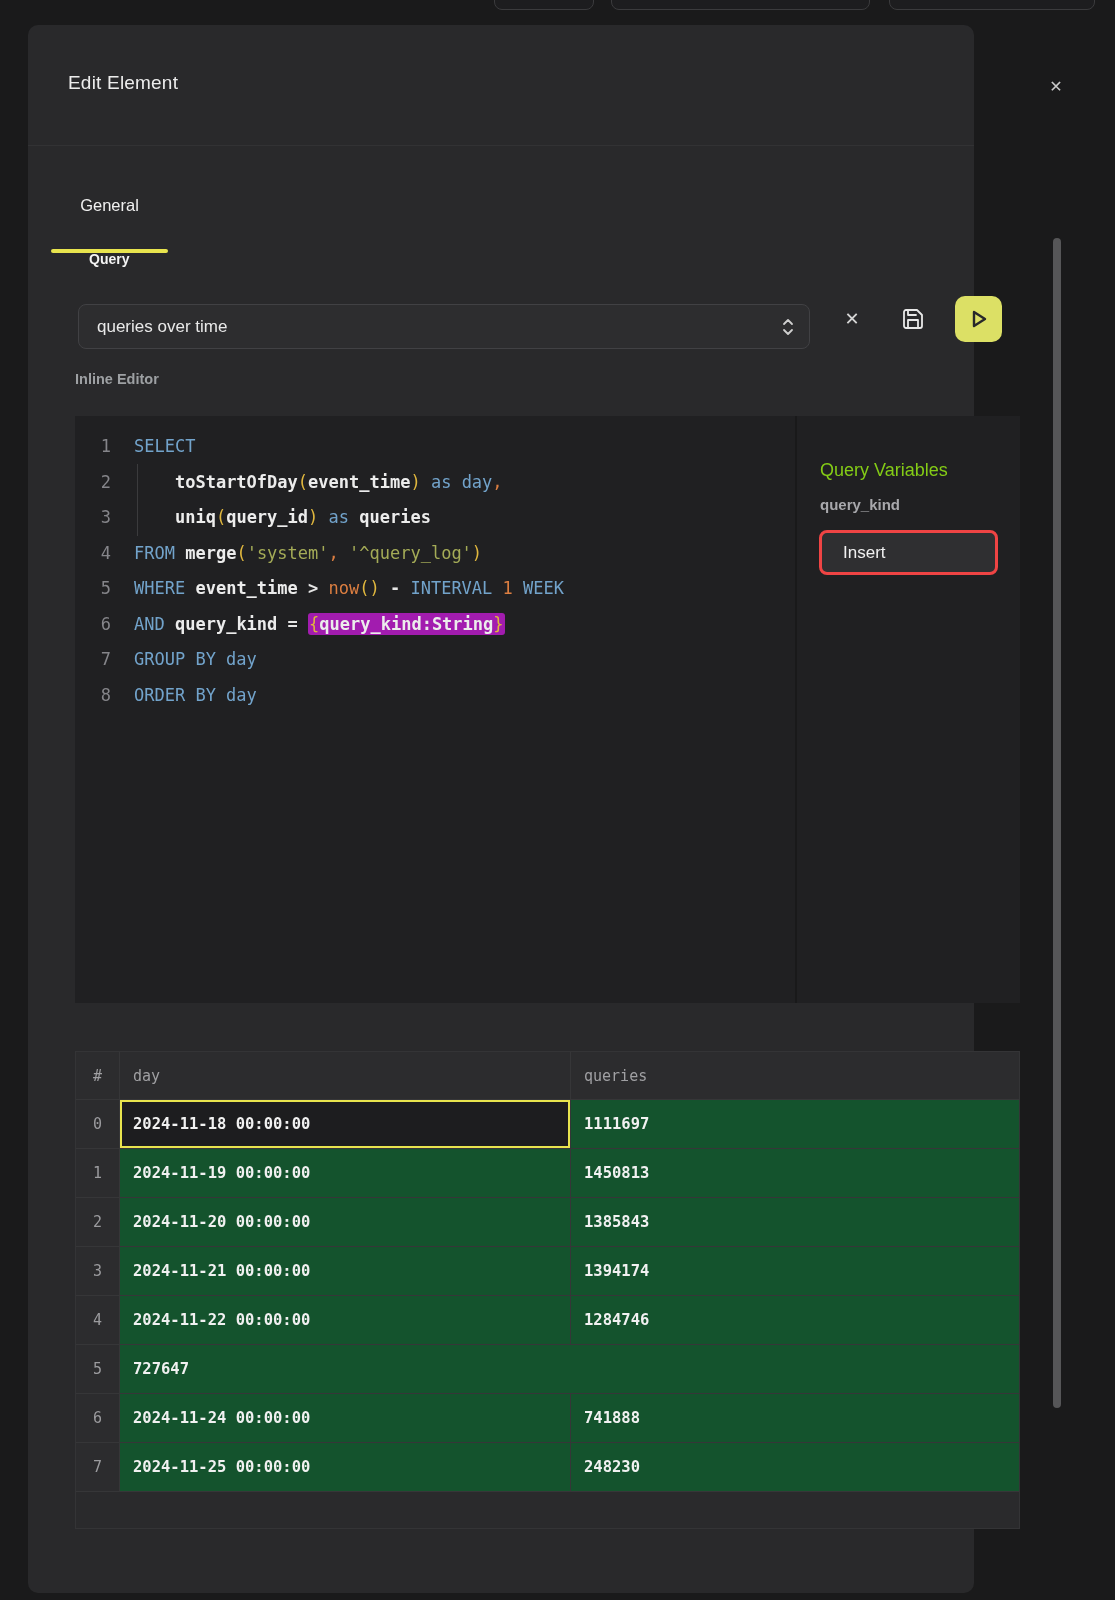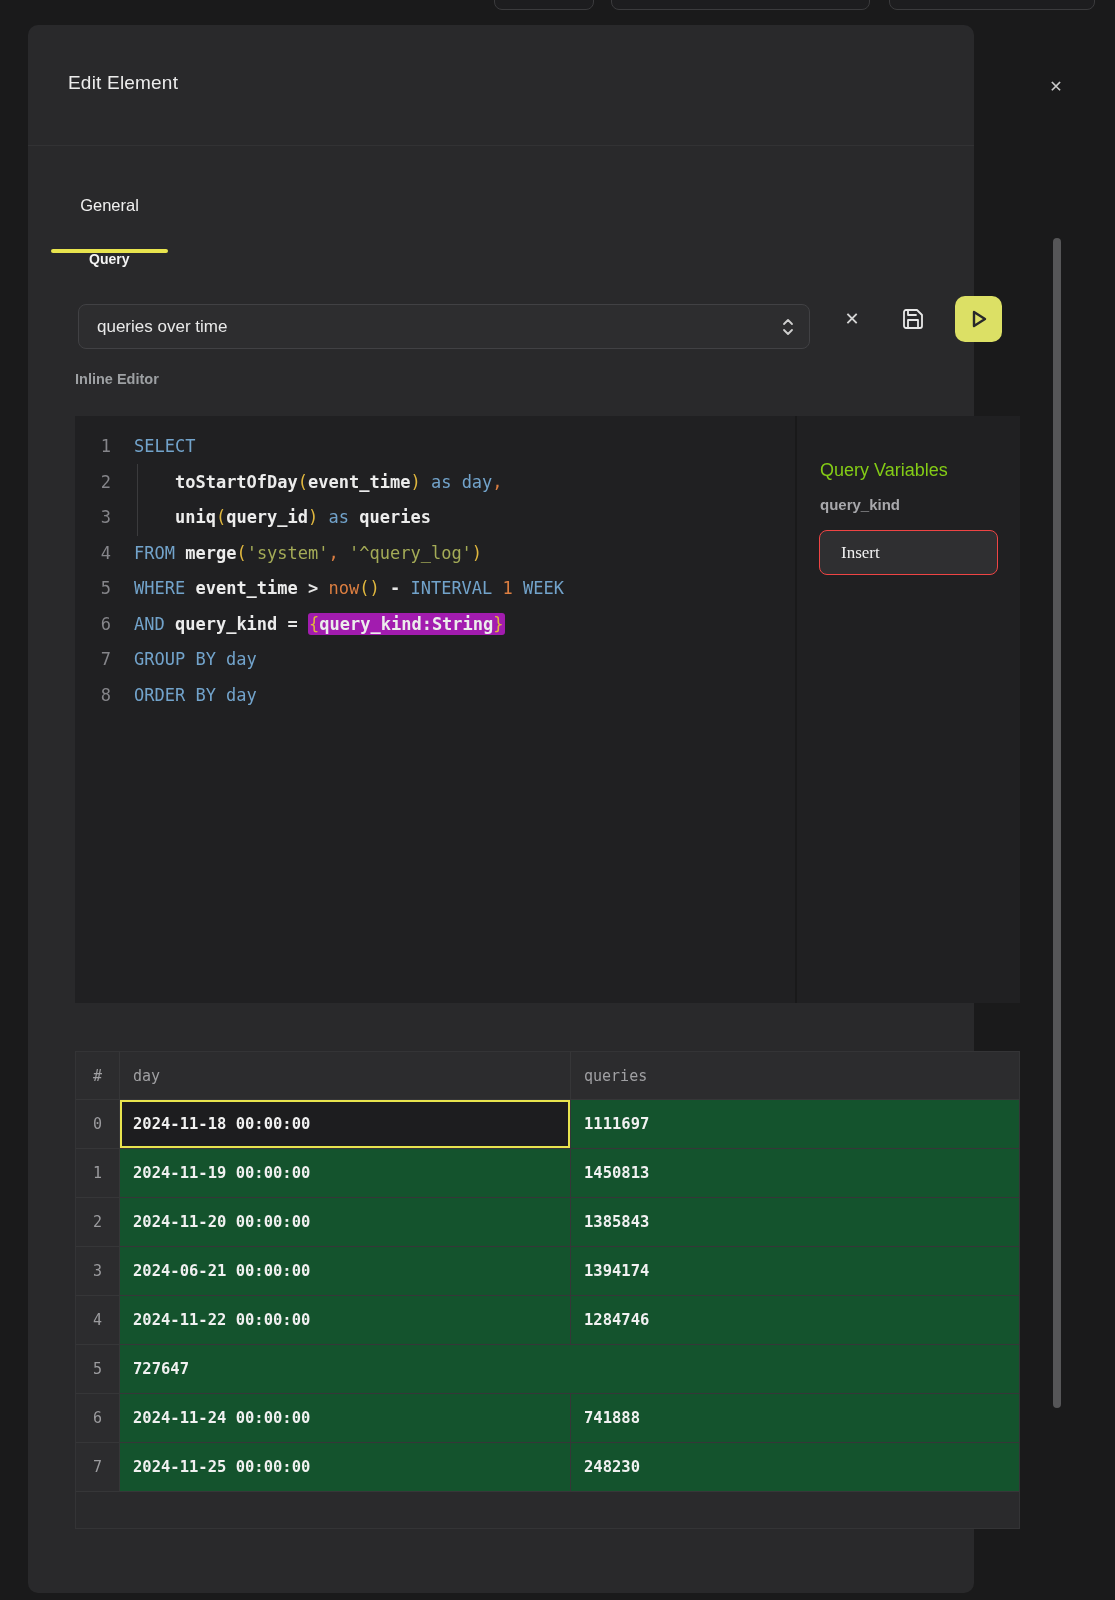--- a/index.html
+++ b/index.html
@@ -101,23 +101,23 @@
   .tok-nu { color:#dc7e41; }
   .tok-chip { background:#a21caf; border-radius:3px; padding:1px 1px; }
   .editor-vdivider {
     position:absolute; left:720px; top:0; width:2px; height:100%; background:#19191a;
   }
   
   .qv-heading { position:absolute; left:745px; top:44px; font-size:18px; color:#84cc16; }
   .qv-varname { position:absolute; left:745px; top:80px; font-size:15px; font-weight:700; color:#a8a8ac; }
   .qv-insert {
     position:absolute; left:744px; top:114px; width:179px; height:45px;
-    background:#2f2f31; border:1px solid #ef4444; border-radius:8px;
+    background:#2f2f31; border:3px solid #ef4444; border-radius:8px;
     color:#f0f0f0; font-size:17px; text-align:left; padding-left:21px;
-    font-family:Liberation Serif, serif; cursor:pointer;
+    font-family:Liberation Sans, sans-serif; cursor:pointer;
   }
 
   
   .result-table {
     position:absolute; left:47px; top:1026px; width:945px;
     border:1px solid #343436;
     font-family:"DejaVu Sans Mono", monospace;
   }
   .trow { display:flex; }
   .tcell { border-right:1px solid #363638; border-bottom:1px solid #363638; }
@@ -221,21 +221,21 @@
           <div class="tcell col-day">2024-11-19 00:00:00</div>
           <div class="tcell col-q">1450813</div>
         </div>
         <div class="trow">
           <div class="tcell col-idx">2</div>
           <div class="tcell col-day">2024-11-20 00:00:00</div>
           <div class="tcell col-q">1385843</div>
         </div>
         <div class="trow">
           <div class="tcell col-idx">3</div>
-          <div class="tcell col-day">2024-06-21 00:00:00</div>
+          <div class="tcell col-day">2024-11-21 00:00:00</div>
           <div class="tcell col-q">1394174</div>
         </div>
         <div class="trow">
           <div class="tcell col-idx">4</div>
           <div class="tcell col-day">2024-11-22 00:00:00</div>
           <div class="tcell col-q">1284746</div>
         </div>
         <div class="trow">
           <div class="tcell col-idx">5</div>
           <div class="tcell col-q">727647</div>

